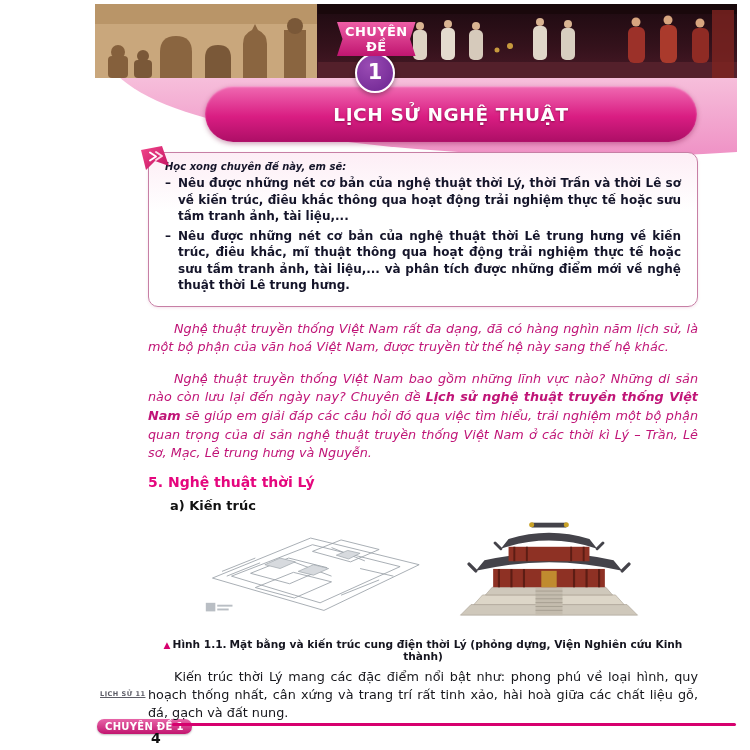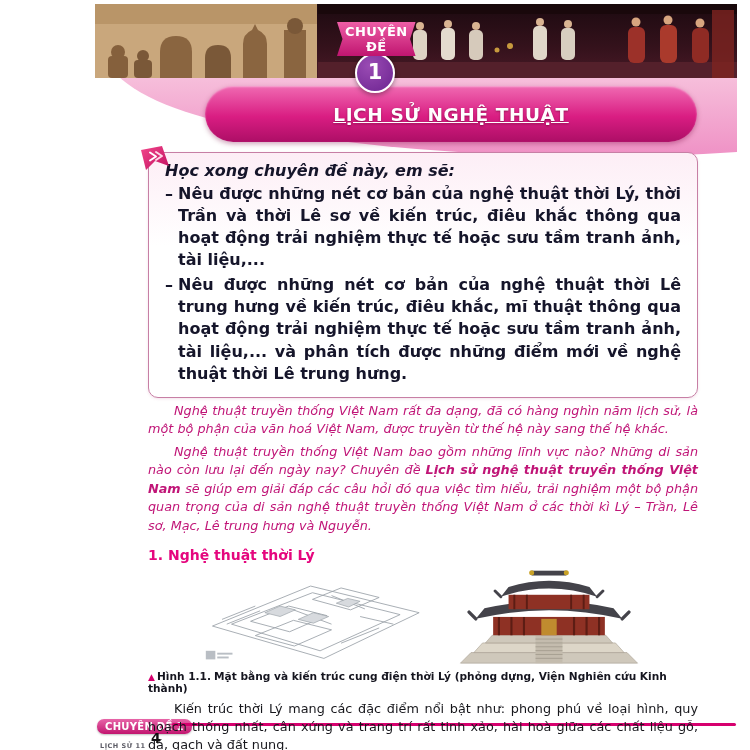--- a/index.html
+++ b/index.html
@@ -13,21 +13,21 @@
   
   .header { position:relative; height:150px; }
   .header-art { position:absolute; top:0; left:0; width:750px; height:165px; }
   .title-banner {
     position:absolute; left:205px; top:86px; width:492px; height:56px;
     border-radius:28px; z-index:3;
     background:linear-gradient(180deg, var(--banner-top,#f06ab2) 0%, #d91d82 55%, var(--banner-bottom,#ad0e66) 100%);
     box-shadow:0 2px 5px rgba(120,0,60,.35), inset 0 1px 2px rgba(255,255,255,.45);
     display:flex; justify-content:center; align-items:center;
     color:#fff; font-weight:800; font-size:18.5px; letter-spacing:.6px;
-    text-shadow:0 1px 2px rgba(90,0,40,.55); line-height:25px;text-decoration:underline;
+    text-shadow:0 1px 2px rgba(90,0,40,.55); line-height:25px;
   }
   .badge { position:absolute; left:337px; top:22px; width:76px; text-align:center; z-index:4; }
   .badge-ribbon {
     display:inline-block; padding:2px 8px; color:#fff; font-size:13px; font-weight:700; letter-spacing:.4px;
     background:linear-gradient(180deg,#ee5ea6,#c01570);
     clip-path:polygon(0% 0%,100% 0%,93% 50%,100% 100%,0% 100%,7% 50%);
   }
   .badge-circle {
     width:40px; height:40px; margin:-3px auto 0; border-radius:50%;
     background:radial-gradient(circle at 35% 30%, #9a4cb4, var(--badge-purple,#6c2390));
@@ -36,43 +36,43 @@
   }
   
   .content { position:relative; margin:0 52px 0 148px; z-index:2; }
   .objectives-box {
     position:relative; margin-top:2px; padding:8px 16px 9px 16px;
     border:1.4px solid #c77fa5; border-radius:10px;
     background:linear-gradient(180deg,#fdeef6 0%,#ffffff 38%);
     box-shadow:0 1px 3px rgba(180,60,120,.15);
   }
   .ribbon-icon { position:absolute; top:-9px; left:-11px; width:34px; height:30px; }
-  .obj-intro { font-style:italic; font-weight:700; font-size:16px; margin-bottom:3px; color:#15152a; }
+  .obj-intro { font-style:italic; font-weight:700; font-size:10px; margin-bottom:3px; color:#15152a; }
   .obj-list { list-style:none; }
   .obj-list li {
     position:relative; padding-left:13px; margin-bottom:3px;
-    font-size:16px; font-weight:600; line-height:1.38; color:#15152a; text-align:justify;
+    font-size:12px; font-weight:600; line-height:1.38; color:#15152a; text-align:justify;
   }
   .obj-list li::before { content:"–"; position:absolute; left:0; top:0; }
   .intro-p {
-    margin-top:4px; font-style:italic; font-size:12.8px; line-height:1.45;
+    margin-top:13px; font-style:italic; font-size:12.8px; line-height:1.45;
     color:var(--intro-text,#c01577); text-align:justify; text-indent:26px;
   }
   .intro-p b { font-weight:800; }
   .section-heading { margin-top:11px; font-size:14px; font-weight:800; color:var(--heading-pink,#e5067e); }
   .sub-heading { margin:8px 0 2px 22px; font-size:13px; font-weight:800; color:#111; }
   .figure { display:flex; justify-content:center; align-items:flex-end; gap:4px; height:104px; }
   .plan-svg { width:248px; height:100px; }
   .palace-svg { width:198px; height:104px; }
-  .caption { margin-top:3px; text-align:left; font-size:10.6px; font-weight:700; color:#15151f; }
+  .caption { margin-top:19px; text-align:center; font-size:10.6px; font-weight:700; color:#15151f; }
   .caption .tri { color:var(--accent,#d6006e); font-size:9px; margin-right:2px; }
   .caption .cap-text { margin-left:3px; }
   .body-text { margin-top:6px; font-size:12.8px; line-height:1.42; text-align:justify; text-indent:26px; color:#17171c; }
   
-  .footer-book { position:absolute; left:100px; top:742px; font-size:6.5px; font-weight:700; letter-spacing:.5px; color:#5c5c66; }
+  .footer-book { position:absolute; left:100px; top:690px; font-size:6.5px; font-weight:700; letter-spacing:.5px; color:#5c5c66;text-decoration:underline; }
   .footer-pill {
     position:absolute; left:97px; top:719px; padding:2px 8px; border-radius:7px;
     background:linear-gradient(180deg,#e765a8,#c2156f); color:#fff;
     font-size:10px; font-weight:700; letter-spacing:.3px; box-shadow:0 1px 2px rgba(0,0,0,.25);
   }
   .footer-line { position:absolute; left:172px; right:14px; top:723px; height:2.5px; background:var(--accent,#d6006e); border-radius:2px; }
   .page-num { position:absolute; left:151px; top:730px; font-size:14px; font-weight:800; color:#111; }
 </style>
 </head>
 <body>
@@ -155,21 +155,22 @@
       <p class="obj-intro">Học xong chuyên đề này, em sẽ:</p>
       <ul class="obj-list">
         <li>Nêu được những nét cơ bản của nghệ thuật thời Lý, thời Trần và thời Lê sơ về kiến trúc, điêu khắc thông qua hoạt động trải nghiệm thực tế hoặc sưu tầm tranh ảnh, tài liệu,...</li>
         <li>Nêu được những nét cơ bản của nghệ thuật thời Lê trung hưng về kiến trúc, điêu khắc, mĩ thuật thông qua hoạt động trải nghiệm thực tế hoặc sưu tầm tranh ảnh, tài liệu,... và phân tích được những điểm mới về nghệ thuật thời Lê trung hưng.</li>
       </ul>
     </div>
 
     <p class="intro-p">Nghệ thuật truyền thống Việt Nam rất đa dạng, đã có hàng nghìn năm lịch sử, là một bộ phận của văn hoá Việt Nam, được truyền từ thế hệ này sang thế hệ khác.</p>
     <p class="intro-p"><span>Nghệ thuật truyền thống Việt Nam bao gồm những lĩnh vực nào? Những di sản nào còn lưu lại đến ngày nay? Chuyên đề </span><b>Lịch sử nghệ thuật truyền thống Việt Nam</b><span> sẽ giúp em giải đáp các câu hỏi đó qua việc tìm hiểu, trải nghiệm một bộ phận quan trọng của di sản nghệ thuật truyền thống Việt Nam ở các thời kì Lý – Trần, Lê sơ, Mạc, Lê trung hưng và Nguyễn.</span></p>
 
-    <h3 class="section-heading">1. Nghệ thuật thời Lý</h3>
+    <h3 class="section-heading">5. Nghệ thuật thời Lý</h3>
+    <p class="sub-heading">a) Kiến trúc</p>
 
     <div class="figure">
       <svg class="plan-svg" viewBox="0 0 260 105" aria-hidden="true">
         <g stroke="#9aa1a8" fill="none" stroke-width="0.9">
           <path d="M15,62 L118,20 L232,48 L132,96 Z"></path>
           <path d="M35,60 L120,27 L212,50 L128,88 Z"></path>
           <path d="M55,57 L95,41 L135,51 L96,68 Z"></path>
           <path d="M120,34 L150,22 L190,32 L160,45 Z"></path>
           <path d="M60,72 L100,56 L140,66 L101,83 Z"></path>
           <path d="M25,55 L60,41 M30,60 L65,46 M150,80 L190,64"></path>

